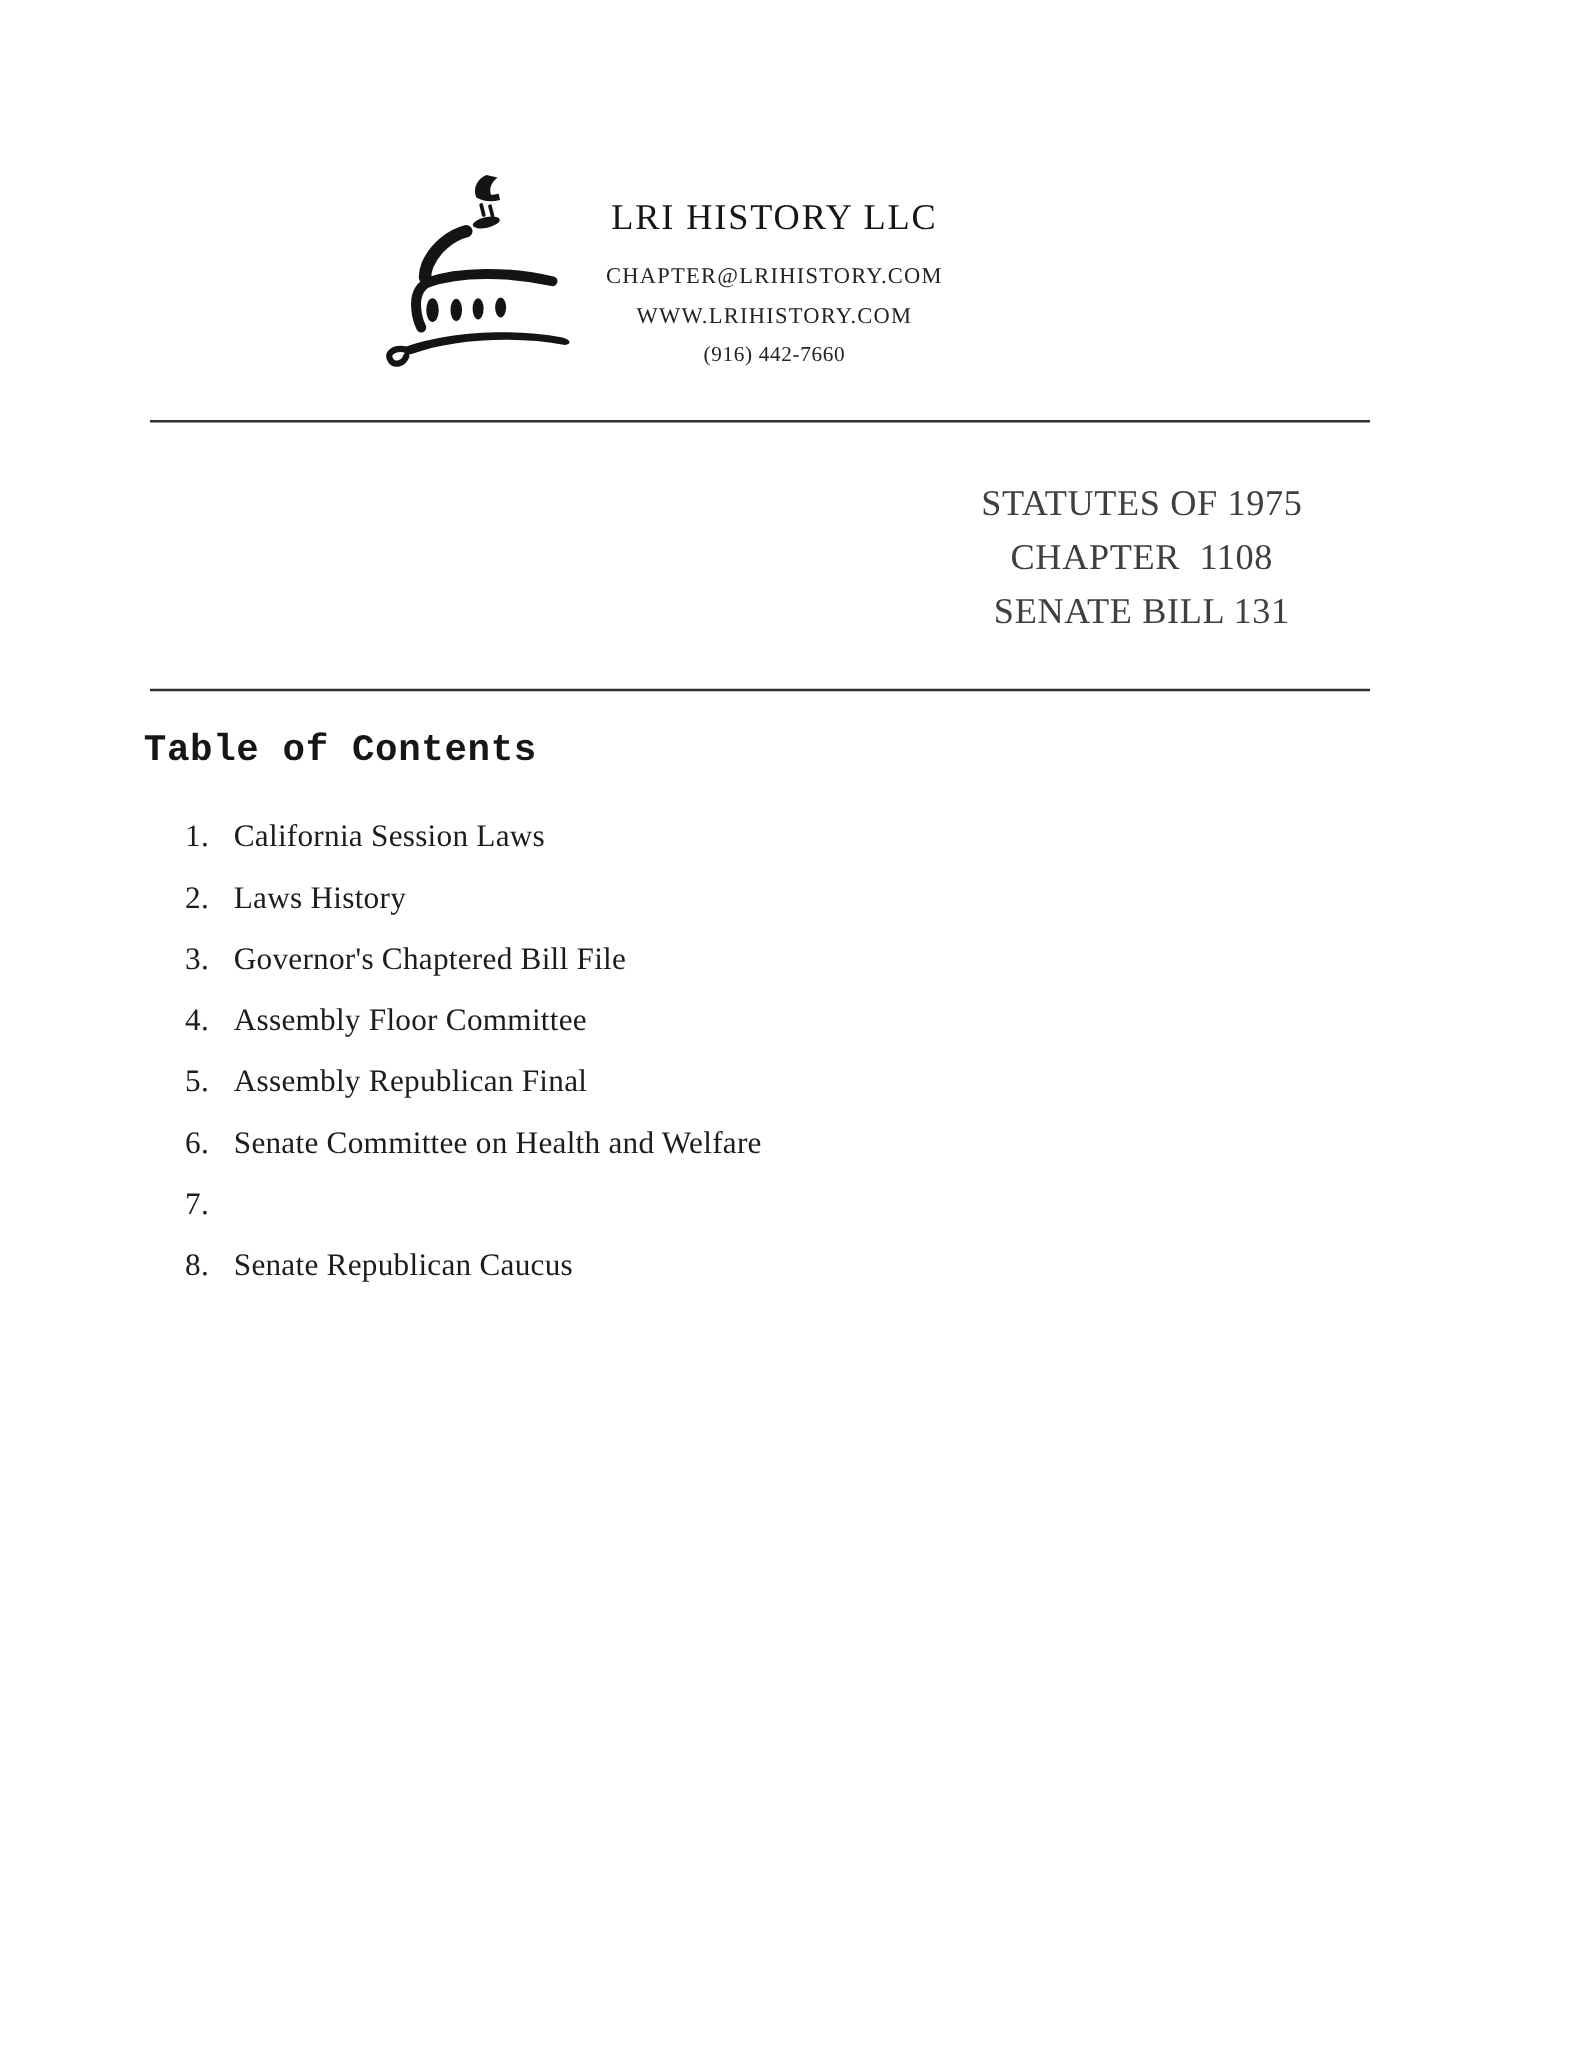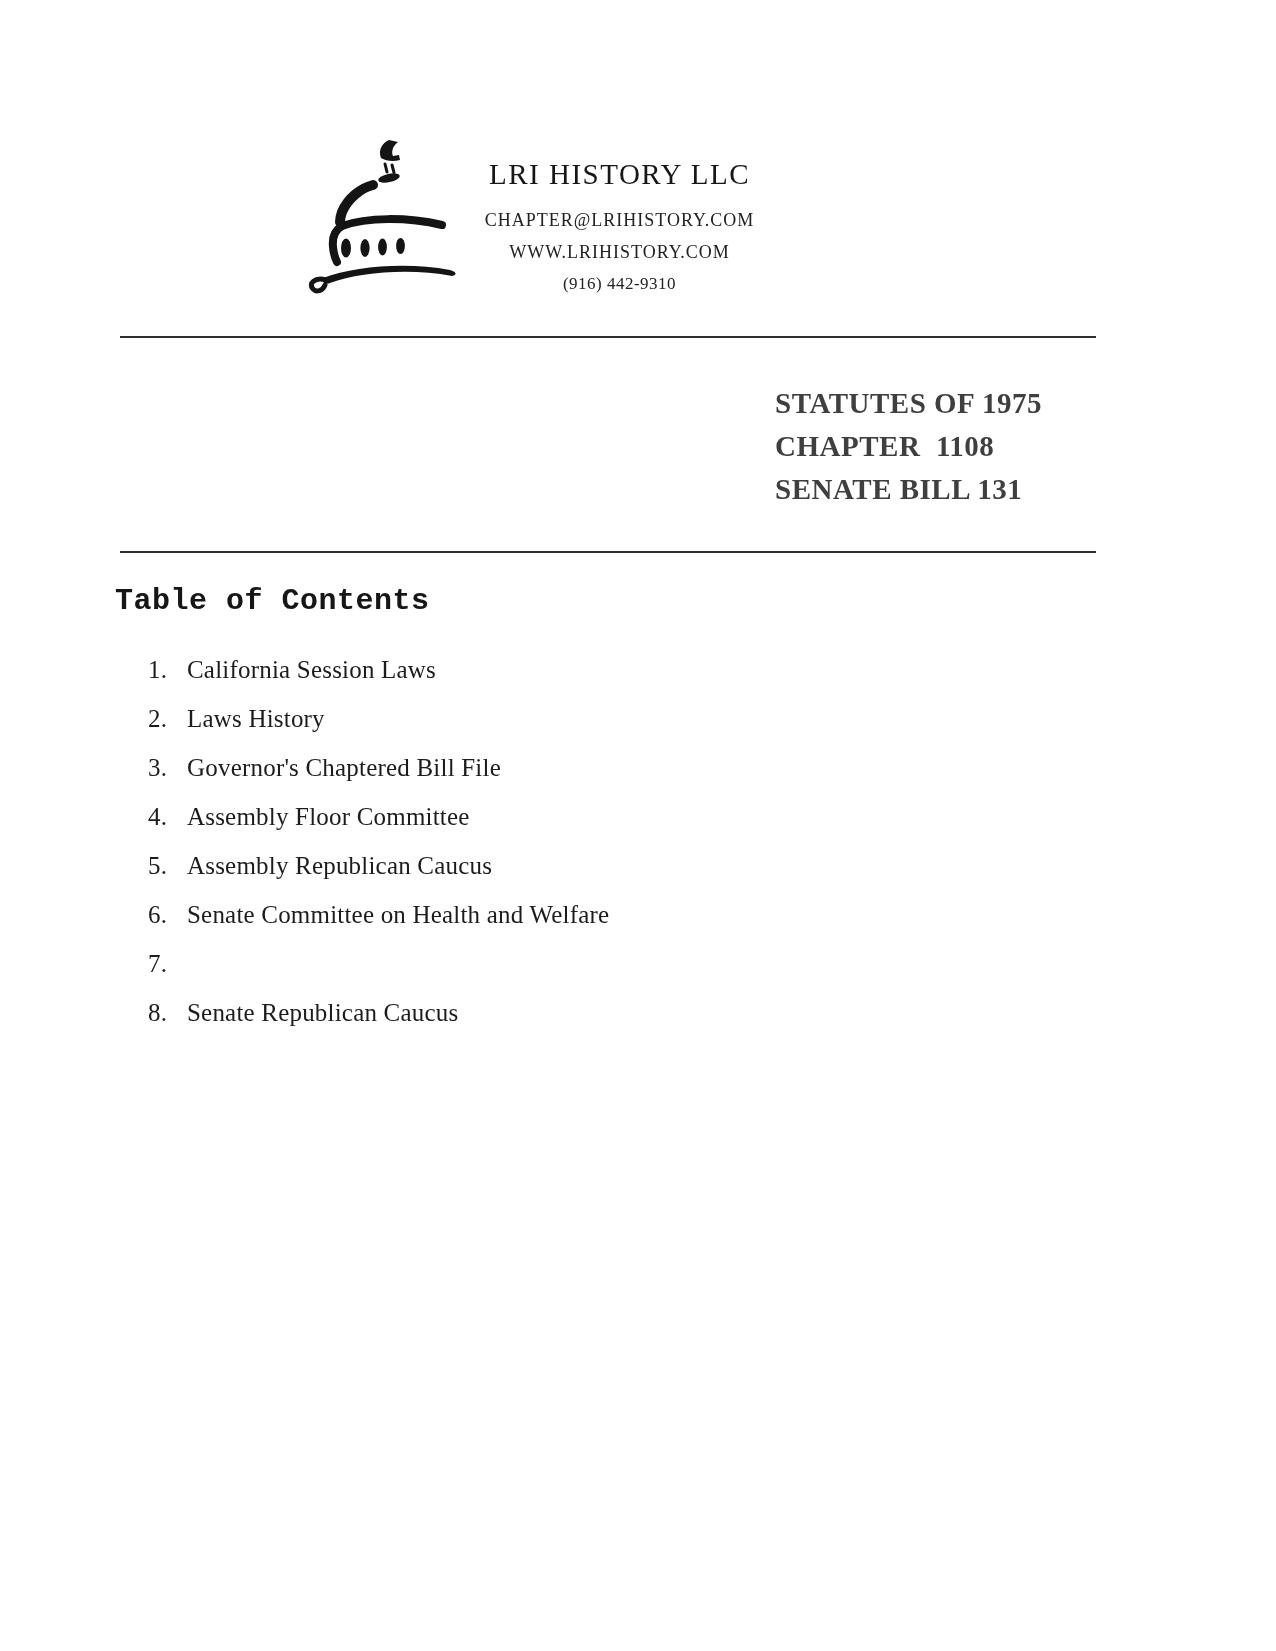--- a/index.html
+++ b/index.html
@@ -60,23 +60,23 @@
     background: #2f2f2f;
   }
   .rule-top { top: 336px; }
   .rule-bottom { top: 551px; }
 
   
   .reference-block {
     position: absolute;
     top: 382px;
     right: 234px;
-    text-align: left;
+    text-align: center;
     color: #3f3f3f;
-    font-weight: bold;
+    font-weight: normal;
     font-size: 29px;
     line-height: 43px;
     letter-spacing: 0.5px;
   }
   .reference-line { white-space: pre; }
 
   
   .toc-heading {
     position: absolute;
     left: 115px;
@@ -138,21 +138,21 @@
       <path d="M57,101 C50,105 47,112 48,122 C48.5,128 50,133 52,137" stroke-width="8"></path>
 
       <path d="M41,155 C30,152 23,158 28,164 C31,167.5 38,166 40,160" stroke-width="5"></path>
     </g>
   </svg>
 
   <div class="org-block">
     <div class="org-name">LRI HISTORY LLC</div>
     <div class="org-contact">CHAPTER@LRIHISTORY.COM</div>
     <div class="org-contact">WWW.LRIHISTORY.COM</div>
-    <div class="org-phone">(916) 442-9310</div>
+    <div class="org-phone">(916) 442-7660</div>
   </div>
 
   <div class="rule rule-top"></div>
 
   <div class="reference-block">
     <div class="reference-line">STATUTES OF 1975</div>
     <div class="reference-line">CHAPTER  1108</div>
     <div class="reference-line">SENATE BILL 131</div>
   </div>
 
@@ -172,21 +172,21 @@
     <li class="toc-item">
       <span class="toc-number">3.</span>
       <span class="toc-label">Governor's Chaptered Bill File</span>
     </li>
     <li class="toc-item">
       <span class="toc-number">4.</span>
       <span class="toc-label">Assembly Floor Committee</span>
     </li>
     <li class="toc-item">
       <span class="toc-number">5.</span>
-      <span class="toc-label">Assembly Republican Caucus</span>
+      <span class="toc-label">Assembly Republican Final</span>
     </li>
     <li class="toc-item">
       <span class="toc-number">6.</span>
       <span class="toc-label">Senate Committee on Health and Welfare</span>
     </li>
     <li class="toc-item">
       <span class="toc-number">7.</span>
     </li>
     <li class="toc-item">
       <span class="toc-number">8.</span>

